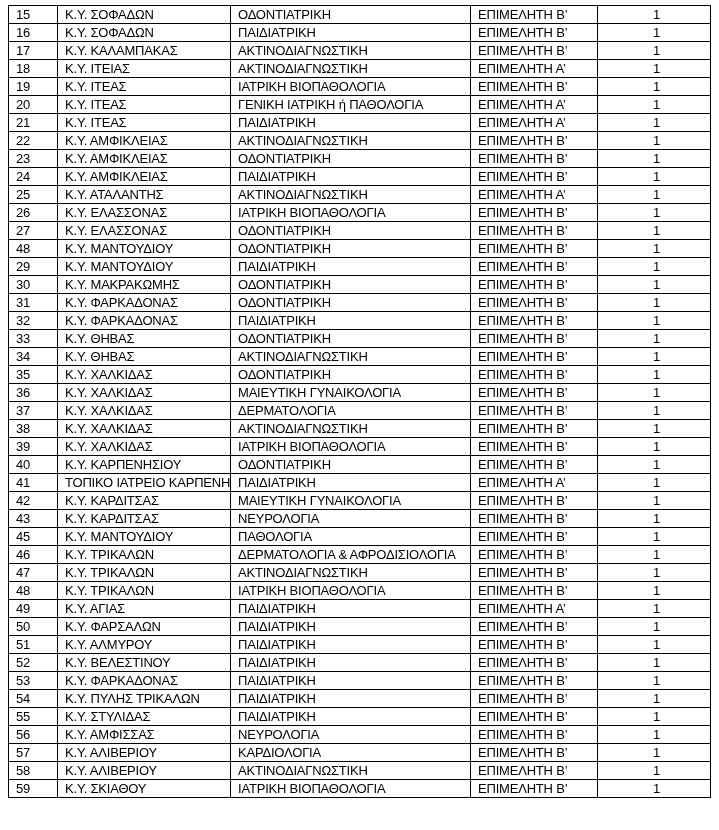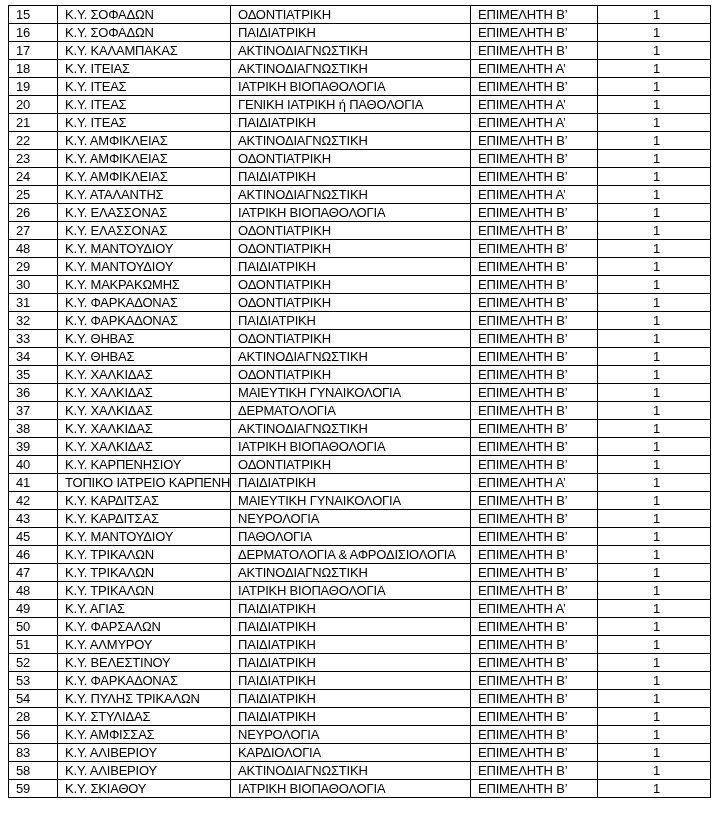--- a/index.html
+++ b/index.html
@@ -327,35 +327,35 @@
     <td class="col-count">1</td>
   </tr>
         <tr>
     <td class="col-num">54</td>
     <td class="col-fac">Κ.Υ. ΠΥΛΗΣ ΤΡΙΚΑΛΩΝ</td>
     <td class="col-spec">ΠΑΙΔΙΑΤΡΙΚΗ</td>
     <td class="col-grade">ΕΠΙΜΕΛΗΤΗ Β’</td>
     <td class="col-count">1</td>
   </tr>
         <tr>
-    <td class="col-num">28</td>
+    <td class="col-num">55</td>
     <td class="col-fac">Κ.Υ. ΣΤΥΛΙΔΑΣ</td>
     <td class="col-spec">ΠΑΙΔΙΑΤΡΙΚΗ</td>
     <td class="col-grade">ΕΠΙΜΕΛΗΤΗ Β’</td>
     <td class="col-count">1</td>
   </tr>
         <tr>
     <td class="col-num">56</td>
     <td class="col-fac">Κ.Υ. ΑΜΦΙΣΣΑΣ</td>
     <td class="col-spec">ΝΕΥΡΟΛΟΓΙΑ</td>
     <td class="col-grade">ΕΠΙΜΕΛΗΤΗ Β’</td>
     <td class="col-count">1</td>
   </tr>
         <tr>
-    <td class="col-num">83</td>
+    <td class="col-num">57</td>
     <td class="col-fac">Κ.Υ. ΑΛΙΒΕΡΙΟΥ</td>
     <td class="col-spec">ΚΑΡΔΙΟΛΟΓΙΑ</td>
     <td class="col-grade">ΕΠΙΜΕΛΗΤΗ Β’</td>
     <td class="col-count">1</td>
   </tr>
         <tr>
     <td class="col-num">58</td>
     <td class="col-fac">Κ.Υ. ΑΛΙΒΕΡΙΟΥ</td>
     <td class="col-spec">ΑΚΤΙΝΟΔΙΑΓΝΩΣΤΙΚΗ</td>
     <td class="col-grade">ΕΠΙΜΕΛΗΤΗ Β’</td>

